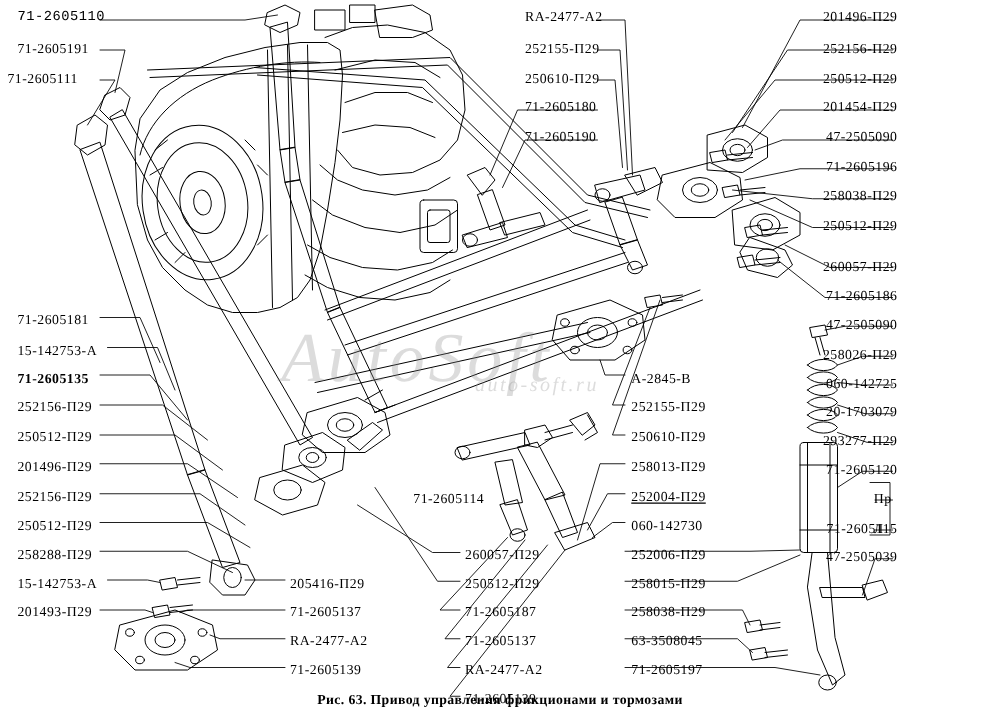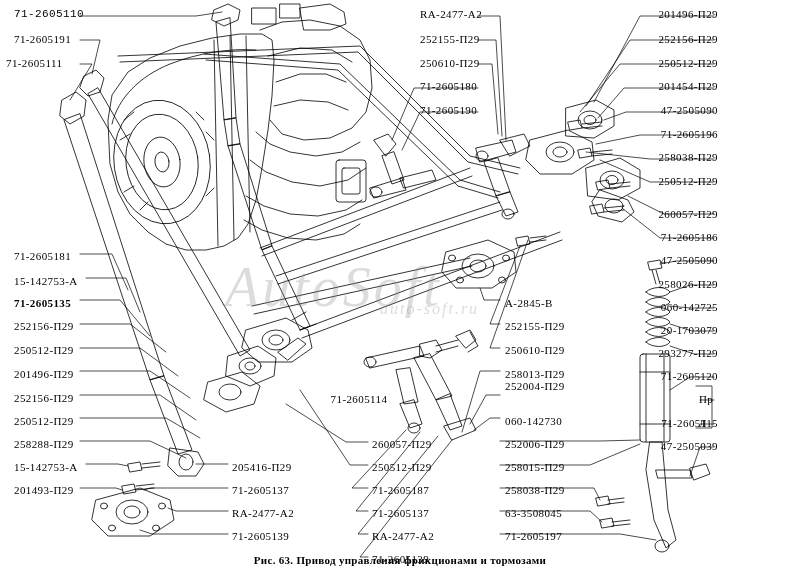--- a/index.html
+++ b/index.html
@@ -372,21 +372,21 @@
       <div class="label" style="top: 553px; left: 372px;">71-2605139</div>
       <div class="label" style="top: 80px; left: 420px;">71-2605180</div>
       <div class="label" style="top: 104px; left: 420px;">71-2605190</div>
       <div class="label" style="top: 8px; left: 420px;">RA-2477-А2</div>
       <div class="label" style="top: 33px; left: 420px;">252155-П29</div>
       <div class="label" style="top: 57px; left: 420px;">250610-П29</div>
       <div class="label" style="top: 297px; left: 505px;">А-2845-В</div>
       <div class="label" style="top: 320px; left: 505px;">252155-П29</div>
       <div class="label" style="top: 344px; left: 505px;">250610-П29</div>
       <div class="label" style="top: 368px; left: 505px;">258013-П29</div>
-      <div class="label" style="top: 380px; left: 505px;">252004-П29</div>
+      <div class="label" style="top: 392px; left: 505px; text-decoration: underline;">252004-П29</div>
       <div class="label" style="top: 415px; left: 505px;">060-142730</div>
       <div class="label" style="top: 438px; left: 505px;">252006-П29</div>
       <div class="label" style="top: 461px; left: 505px; text-align: center;">258015-П29</div>
       <div class="label" style="top: 484px; left: 505px;">258038-П29</div>
       <div class="label" style="top: 507px; left: 505px;">63-3508045</div>
       <div class="label" style="top: 530px; left: 505px;">71-2605197</div>
       <div class="label right" style="top: 8px; left: 0px; width: 718px; text-align: right;">201496-П29</div>
       <div class="label right" style="top: 33px; left: 0px; width: 718px; text-align: right;">252156-П29</div>
       <div class="label right" style="top: 57px; left: 0px; width: 718px; text-align: right;">250512-П29</div>
       <div class="label right" style="top: 80px; left: 0px; width: 718px; text-align: right;">201454-П29</div>

